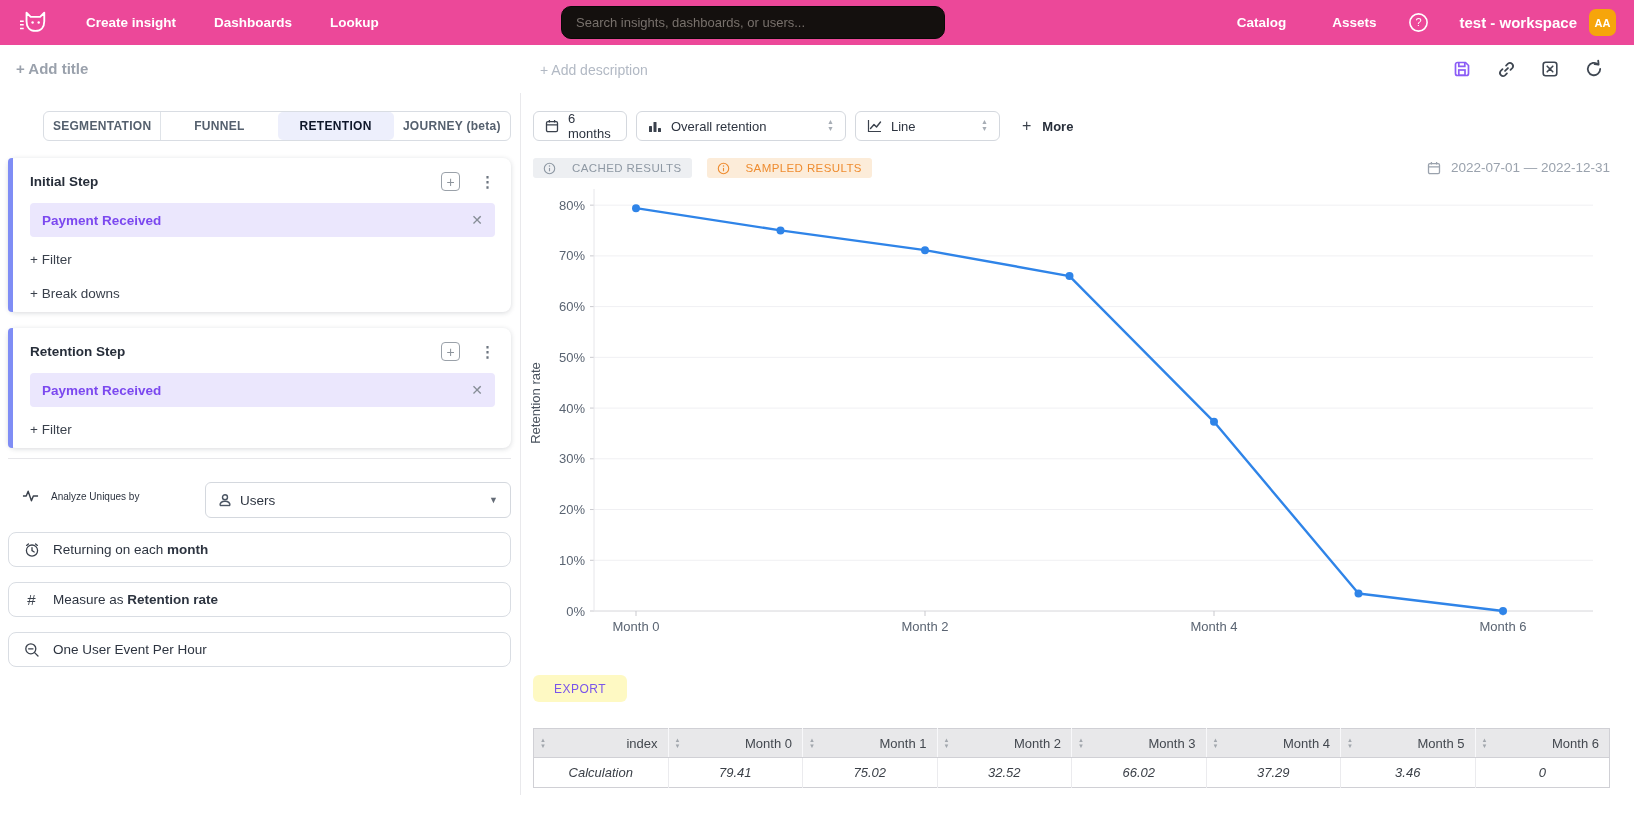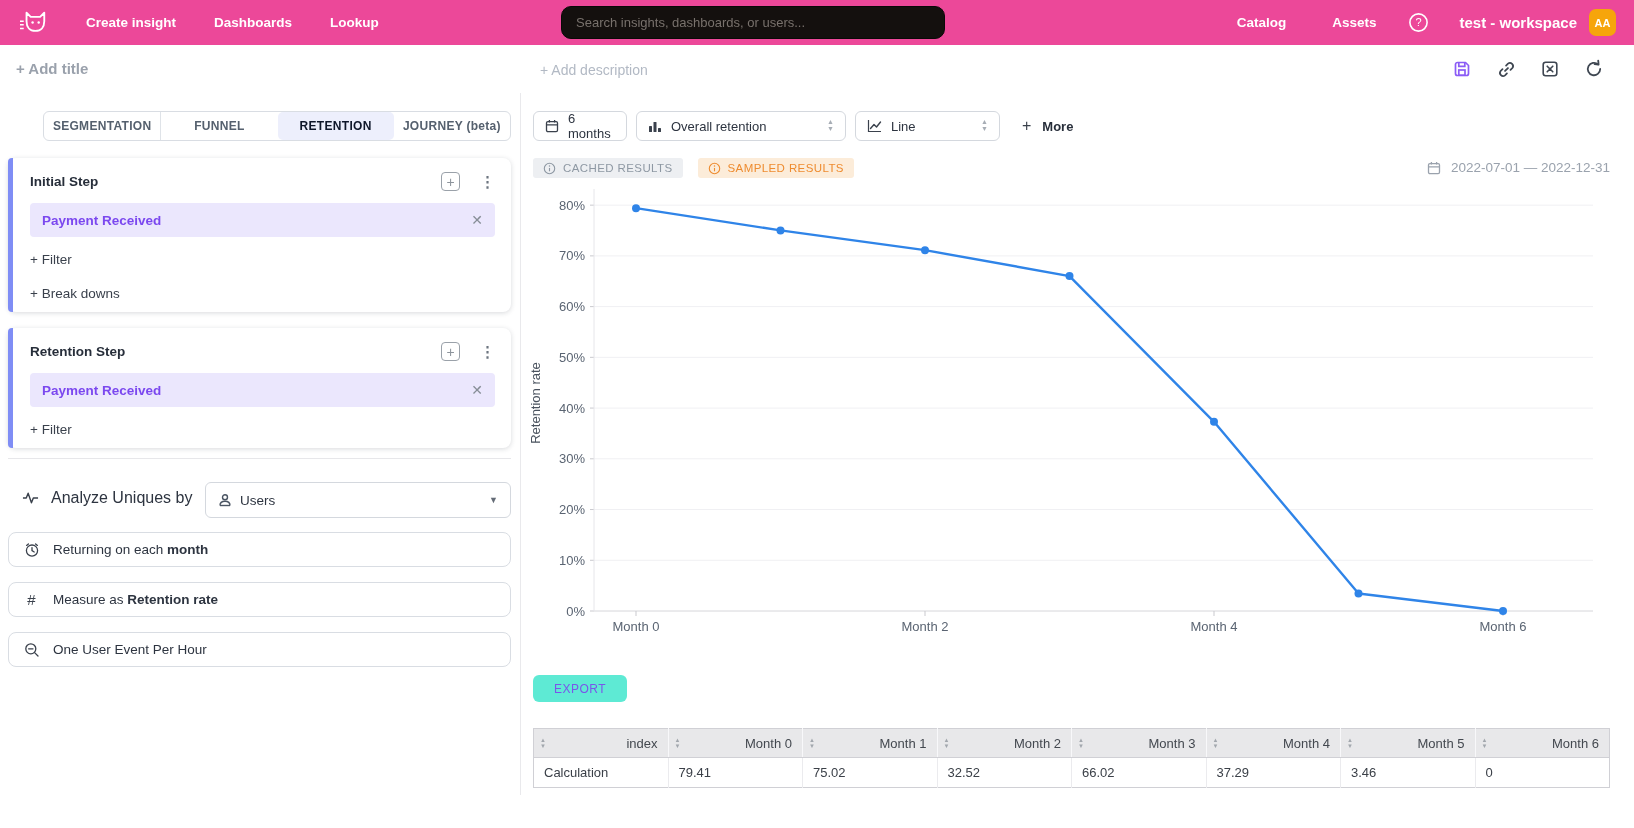--- a/index.html
+++ b/index.html
@@ -45,56 +45,56 @@
   .plusbox-icon{width:19px;height:19px;border:1.5px solid #9aa1a9;border-radius:4px;color:#8d949c;display:flex;align-items:center;justify-content:center;font-size:14px;line-height:1;cursor:pointer;margin-right:20px;}
   .kebab-icon{color:#6d7580;font-size:15px;font-weight:700;cursor:pointer;}
   .event-chip{margin-top:12px;height:34px;background:#ebe7fd;border-radius:4px;display:flex;align-items:center;padding:0 12px;cursor:pointer;}
   .event-chip .chip-label{flex:1;color:#7b48ef;font-size:13.5px;font-weight:700;}
   .chip-close{color:#868d96;font-size:14px;cursor:pointer;}
   .step-action{margin-top:15px;font-size:13.5px;color:#3a414c;cursor:pointer;width:fit-content;}
 
   .panel-divider{position:absolute;top:347px;left:0;width:503px;height:1px;background:#e7e7ea;}
 
   .analyze-label-wrap{position:absolute;top:378px;left:14px;display:flex;align-items:center;gap:12px;}
-  .analyze-label{font-size:16px;color:#2d3440;}
+  .analyze-label{font-size:10px;color:#2d3440;}
   .analyze-select{position:absolute;top:371px;left:197px;width:306px;height:36px;border:1px solid #d4d8de;border-radius:6px;display:flex;align-items:center;padding:0 12px;gap:8px;cursor:pointer;background:#fff;}
   .analyze-select .sel-value{font-size:13.5px;color:#2d3440;flex:1;}
   .caret-down{color:#646b76;font-size:9px;}
 
   .option-row{position:absolute;left:0;width:503px;height:35px;border:1px solid #d9dde3;border-radius:8px;display:flex;align-items:center;padding:0 14px;gap:13px;background:#fff;cursor:pointer;font-size:13.5px;color:#2d3440;}
   #opt-returning{top:421px;} #opt-measure{top:471px;} #opt-sampling{top:521px;}
   .option-row b{font-weight:700;}
   .opt-icon{color:#4b5563;display:flex;width:17px;justify-content:center;align-items:center;font-size:14px;}
 
   
   .controls{position:absolute;left:533px;top:111px;display:flex;align-items:center;gap:9px;}
   .ctrl{height:30px;border:1px solid #d4d8de;border-radius:6px;background:#fff;display:flex;align-items:center;padding:0 11px;gap:9px;font-size:13px;color:#2d3440;cursor:pointer;}
   #period-btn{width:94px;}
   #retention-select{width:210px;}
   #charttype-select{width:145px;}
   .chevrons{display:flex;flex-direction:column;color:#a7adb5;font-size:7px;margin-left:auto;line-height:.95;}
   .more-btn{display:flex;align-items:center;gap:11px;font-size:13px;font-weight:700;color:#272e3a;margin-left:13px;cursor:pointer;}
   .more-btn .plus{font-weight:400;font-size:16px;color:#3a414c;}
 
   .badges{position:absolute;left:533px;top:158px;display:flex;gap:15px;align-items:center;}
-  .badge{height:20px;border-radius:3px;display:flex;align-items:center;gap:7px;padding:0 10px;font-size:11.5px;letter-spacing:.4px;cursor:default;}
+  .badge{height:20px;border-radius:3px;display:flex;align-items:center;gap:16px;padding:0 10px;font-size:11.5px;letter-spacing:.4px;cursor:default;}
   .badge.cached{background:#edeff2;color:#8e98a3;}
   .badge.sampled{background:#fcecd9;color:#ee8c30;}
   .date-range{position:absolute;right:24px;top:160px;display:flex;align-items:center;gap:10px;color:#9aa2ad;font-size:13.5px;}
 
   #chart-svg{position:absolute;left:524px;top:185px;}
   #chart-svg text{font-family:"Liberation Sans",sans-serif;}
 
-  .export-btn{position:absolute;left:533px;top:675px;width:94px;height:27px;background:#5eead4;border:none;border-radius:6px;color:#7a55ea;font-size:12px;letter-spacing:.5px;cursor:pointer;font-family:inherit;}
+  .export-btn{position:absolute;left:533px;top:675px;width:94px;height:27px;background:#fef9c3;border:none;border-radius:6px;color:#7a55ea;font-size:12px;letter-spacing:.5px;cursor:pointer;font-family:inherit;}
 
   
   .results-table{position:absolute;left:533px;top:728px;width:1077px;border-collapse:collapse;table-layout:fixed;font-size:13px;border:1px solid #d0d0d5;}
   .results-table th{background:#e8e8ea;height:29px;font-weight:400;color:#43484f;border-bottom:1px solid #d0d0d5;border-right:1px solid #f8f8fa;padding:0 10px 0 6px;}
   .results-table th:last-child{border-right:none;}
-  .results-table td{background:#fff;height:30px;color:#3b4048;text-align:left;padding:0 10px;border-right:1px solid #ebebee;}
+  .results-table td{background:#fff;height:30px;color:#3b4048;text-align:center;padding:0 10px;border-right:1px solid #ebebee;font-style:italic;}
   .results-table td:last-child{border-right:none;}
   .th-inner{display:flex;align-items:center;gap:4px;}
   .sort-icon{display:flex;flex-direction:column;font-size:6px;color:#a2a7ad;line-height:1.05;cursor:pointer;}
   .th-label{flex:1;text-align:right;}
 </style>
 </head>
 <body>
 
 <div class="topnav">
   <span class="logo">

